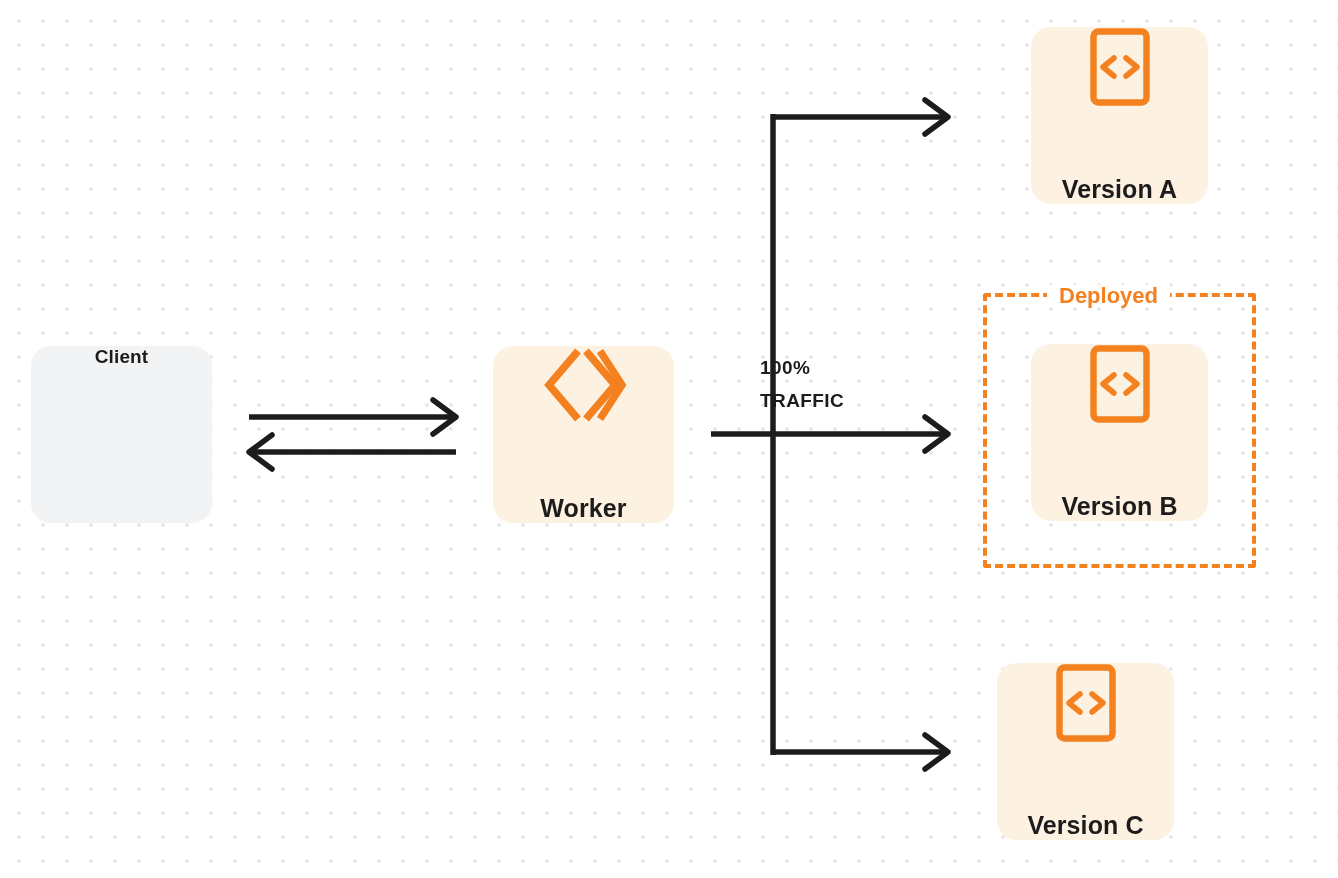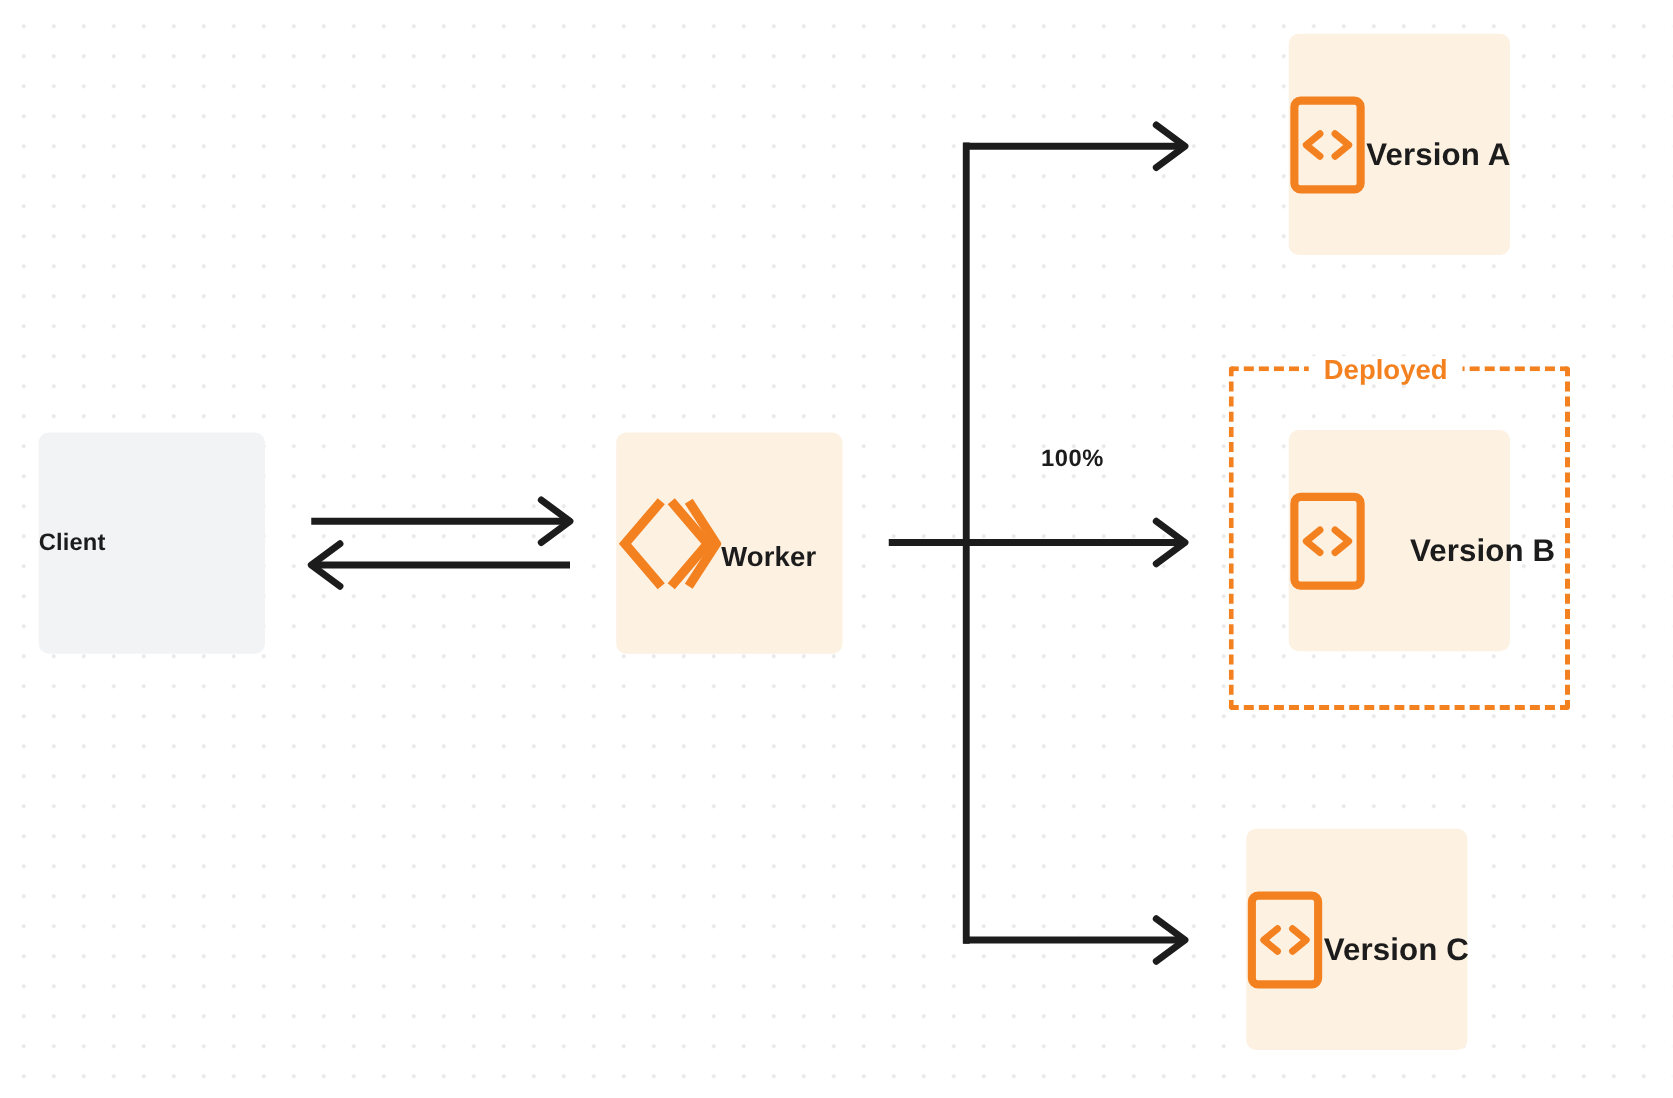--- a/index.html
+++ b/index.html
@@ -25,39 +25,39 @@
     position: absolute;
     inset: 0;
     width: 1338px;
     height: 878px;
     pointer-events: none;
   }
   .node {
     position: absolute;
     box-sizing: border-box;
     display: flex;
-    flex-direction: row;
+    flex-direction: column;
     align-items: center;
-    justify-content: flex-start;
-    border-radius: 8px;
+    justify-content: space-between;
+    border-radius: 20px;
   }
   .node-client {
     background: #f2f3f4;
   }
   .node-worker, .node-version {
     background: #fdf1e2;
   }
   .node-label {
     font-weight: bold;
     color: #1c1c1c;
     letter-spacing: 0.1px;
     white-space: nowrap;
   }
   .label-client  { font-size: 19px; }
-  .label-worker  { font-size: 22px; margin-top: 22px; }
+  .label-worker  { font-size: 25px; margin-top: 22px; }
   .label-version { font-size: 25px; margin-top: 18px; }
 
   .icon-wrap {
     display: flex;
     align-items: center;
     justify-content: center;
   }
   .deployed-box {
     position: absolute;
     box-sizing: border-box;
@@ -69,21 +69,21 @@
     background: #ffffff;
     color: #f48120;
     font-size: 22px;
     font-weight: bold;
     line-height: 1;
     padding: 0 12px;
     white-space: nowrap;
   }
   .traffic-label {
     position: absolute;
-    text-align: center;
+    text-align: left;
     color: #1c1c1c;
     font-size: 19px;
     font-weight: bold;
     line-height: 1.72;
     letter-spacing: 0.4px;
     white-space: nowrap;
   }
 </style>
 </head>
 <body>
@@ -134,20 +134,21 @@
           <polyline points="44,5 73,39 44,73"></polyline>
           <polyline points="58,5 80,39 58,73"></polyline>
         </g>
       </svg>
     </span>
     <span class="node-label label-worker">Worker</span>
   </div>
 
   <div class="traffic-label" style="left:760px; top:352px; width:196px;">
     <div>100%</div>
+    <div>TRAFFIC</div>
   </div>
 
   <div class="node node-version" style="left:1031px; top:27px; width:177px; height:177px;">
     <span class="icon-wrap">
       <svg width="62" height="80" viewBox="0 0 62 80" aria-hidden="true">
         <rect x="4.5" y="4.5" width="53" height="71" rx="5" ry="5" fill="none" stroke="#f48120" stroke-width="6.5"></rect>
         <g fill="none" stroke="#f48120" stroke-width="5.5" stroke-linecap="round" stroke-linejoin="round">
           <polyline points="25,31 14,40 25,49"></polyline>
           <polyline points="37,31 48,40 37,49"></polyline>
         </g>

